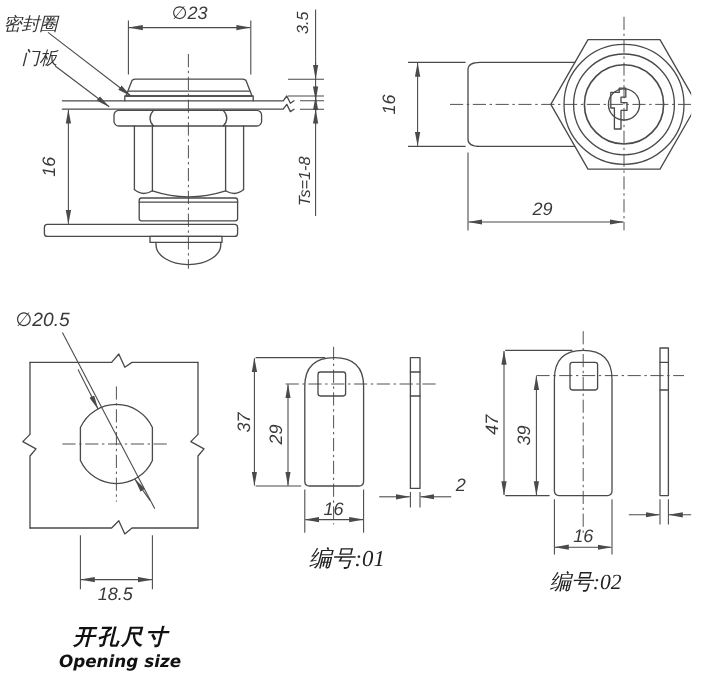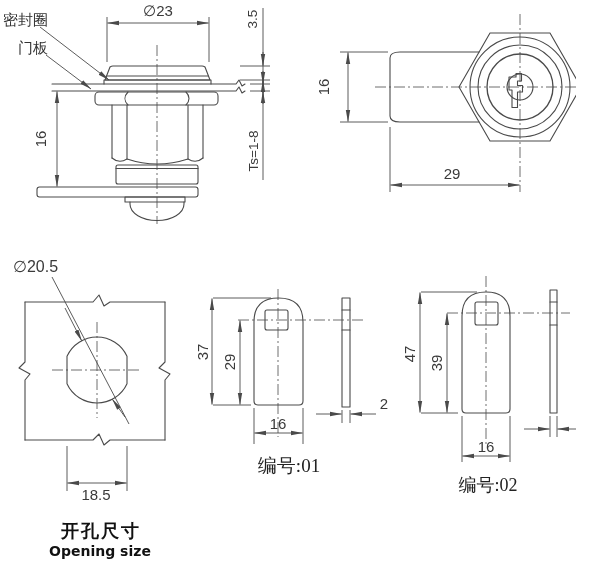--- a/index.html
+++ b/index.html
@@ -1,19 +1,19 @@
 <!DOCTYPE html>
 <html style="--line: #4a4a4a; --text: #3a3a3a; --title: #111111; --background: #ffffff;"><head>
 <meta charset="utf-8">
 <style>
   :root{
     --line:#4a4a4a; --text:#3a3a3a; --title:#111111; --background:#ffffff;
   }
   html,body{margin:0;padding:0;background:#fff;}
-  .canvas{position:relative;width:576px;height:569px;background:var(--background);overflow:hidden;}
+  .canvas{position:relative;width:576px;height:569px;background:var(--background);overflow:hidden;font-style:italic;}
   svg{display:block;}
   .obj{stroke:var(--line);fill:none;stroke-width:1.1;stroke-linejoin:round;stroke-linecap:round;}
   .thin{stroke:var(--line);fill:none;stroke-width:0.9;}
   .dim{stroke:var(--line);fill:none;stroke-width:0.9;}
   .cl{stroke:var(--line);fill:none;stroke-width:0.8;stroke-dasharray:11 3 2 3;}
   .ring{stroke-width:1.35;}
   #arw path{fill:var(--line);stroke:none;}
   text{fill:var(--text);font-family:"Liberation Sans","DejaVu Sans",sans-serif;font-size:15px;}
   .small{font-size:13.5px;}
   .zh{font-family:"Liberation Serif","DejaVu Serif",serif;fill:#333;font-size:15px;}

